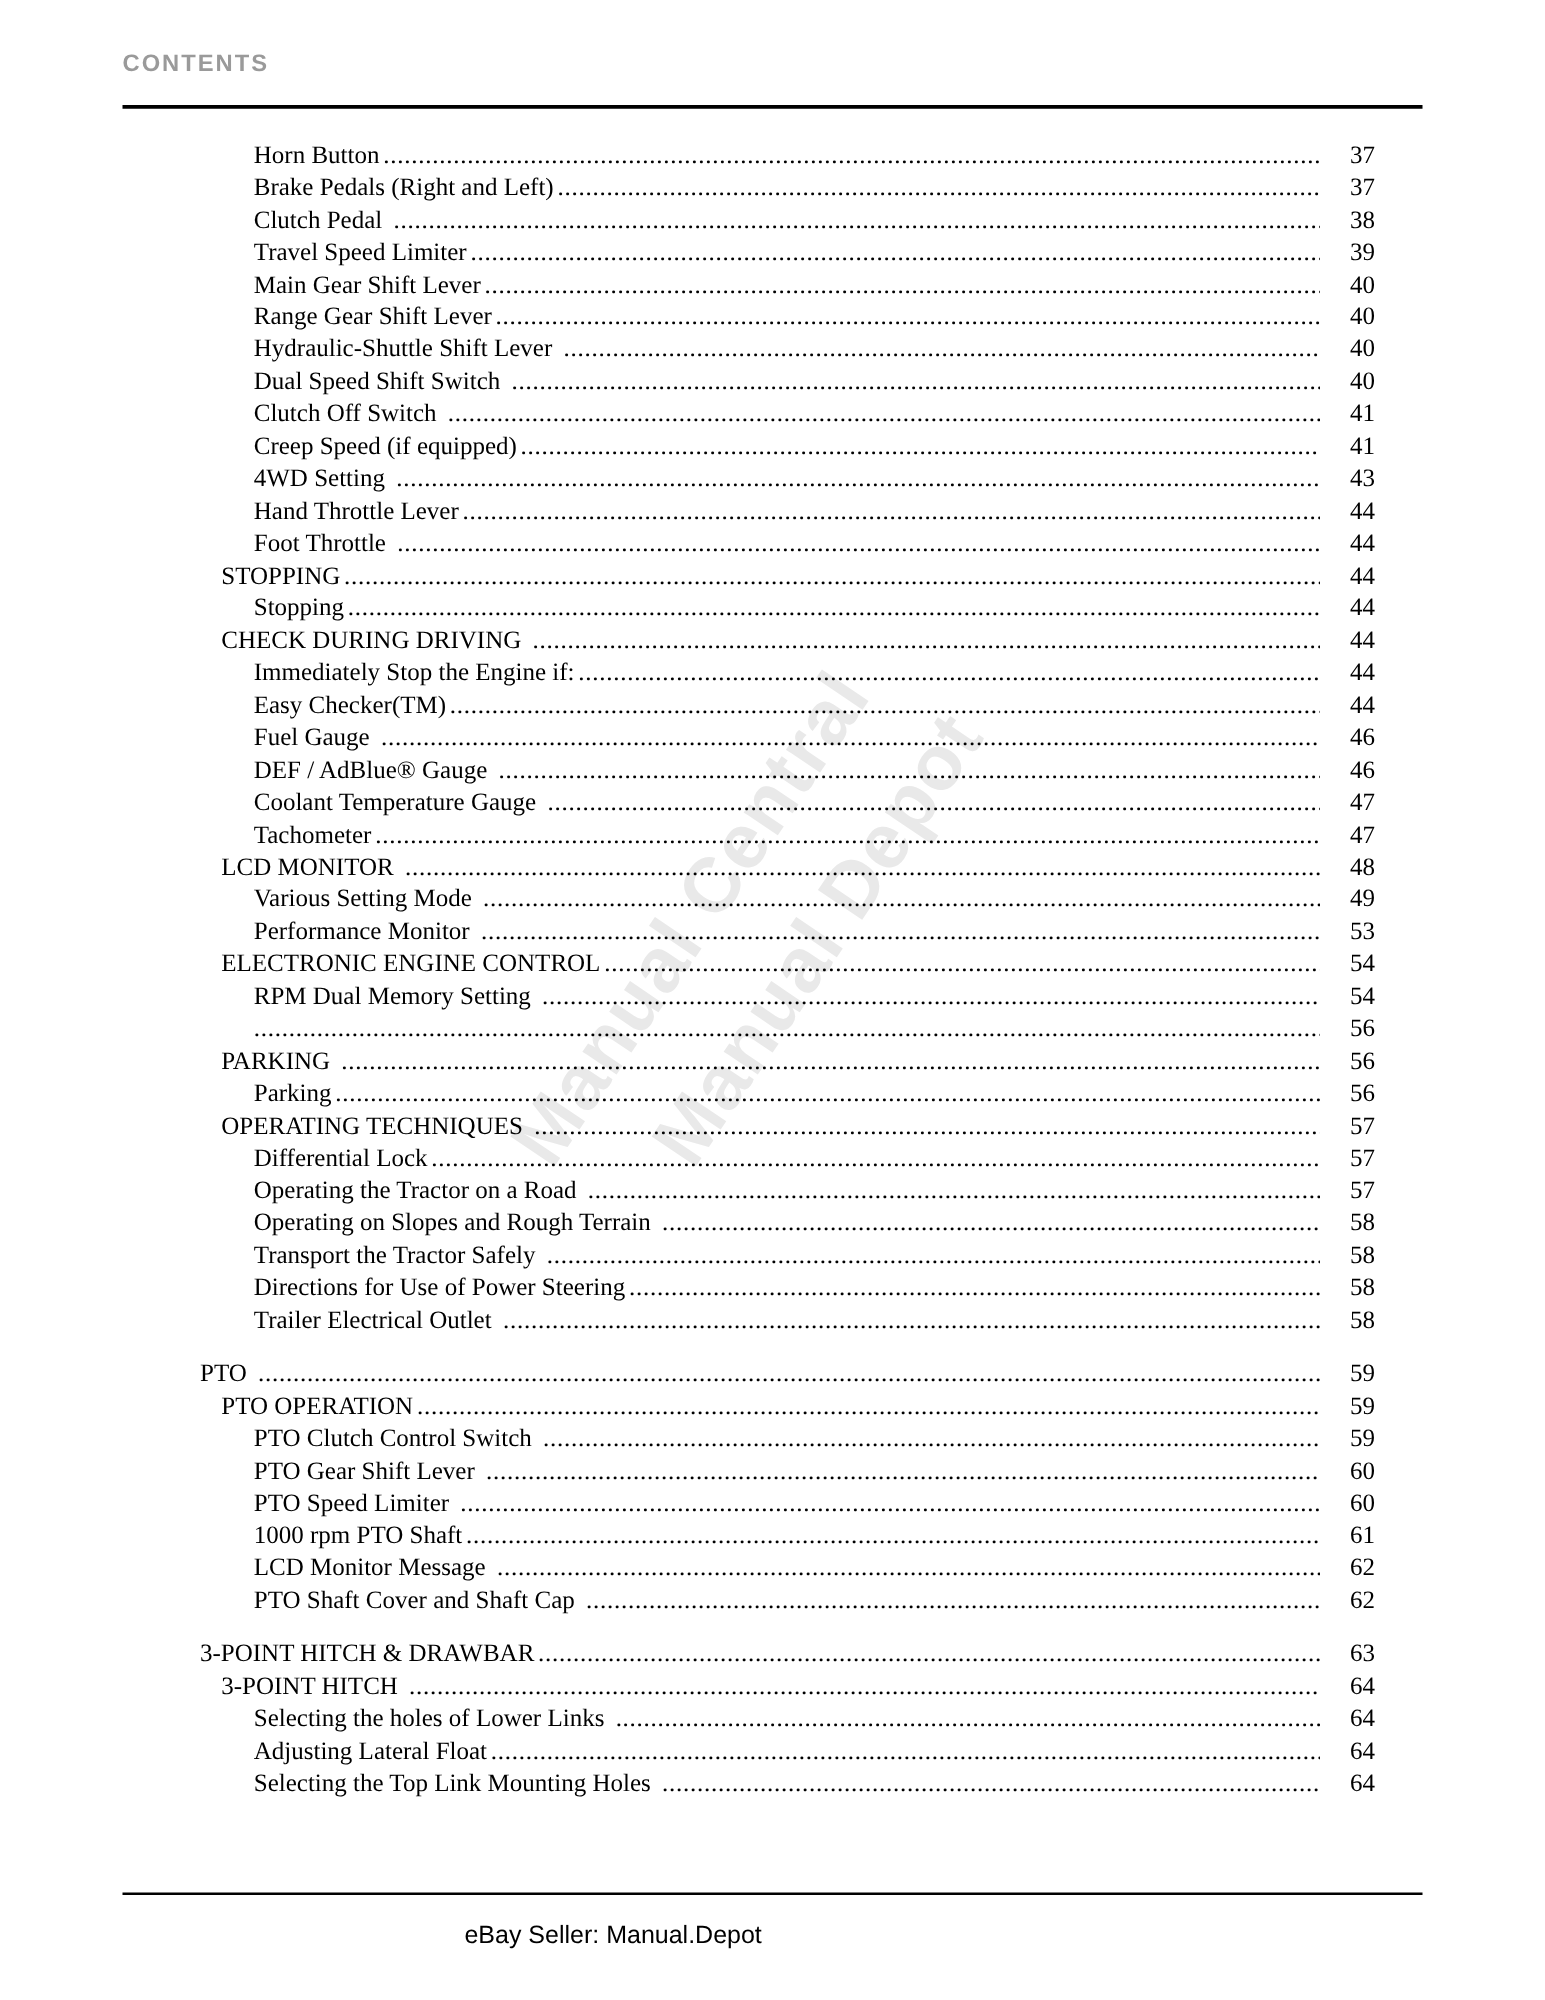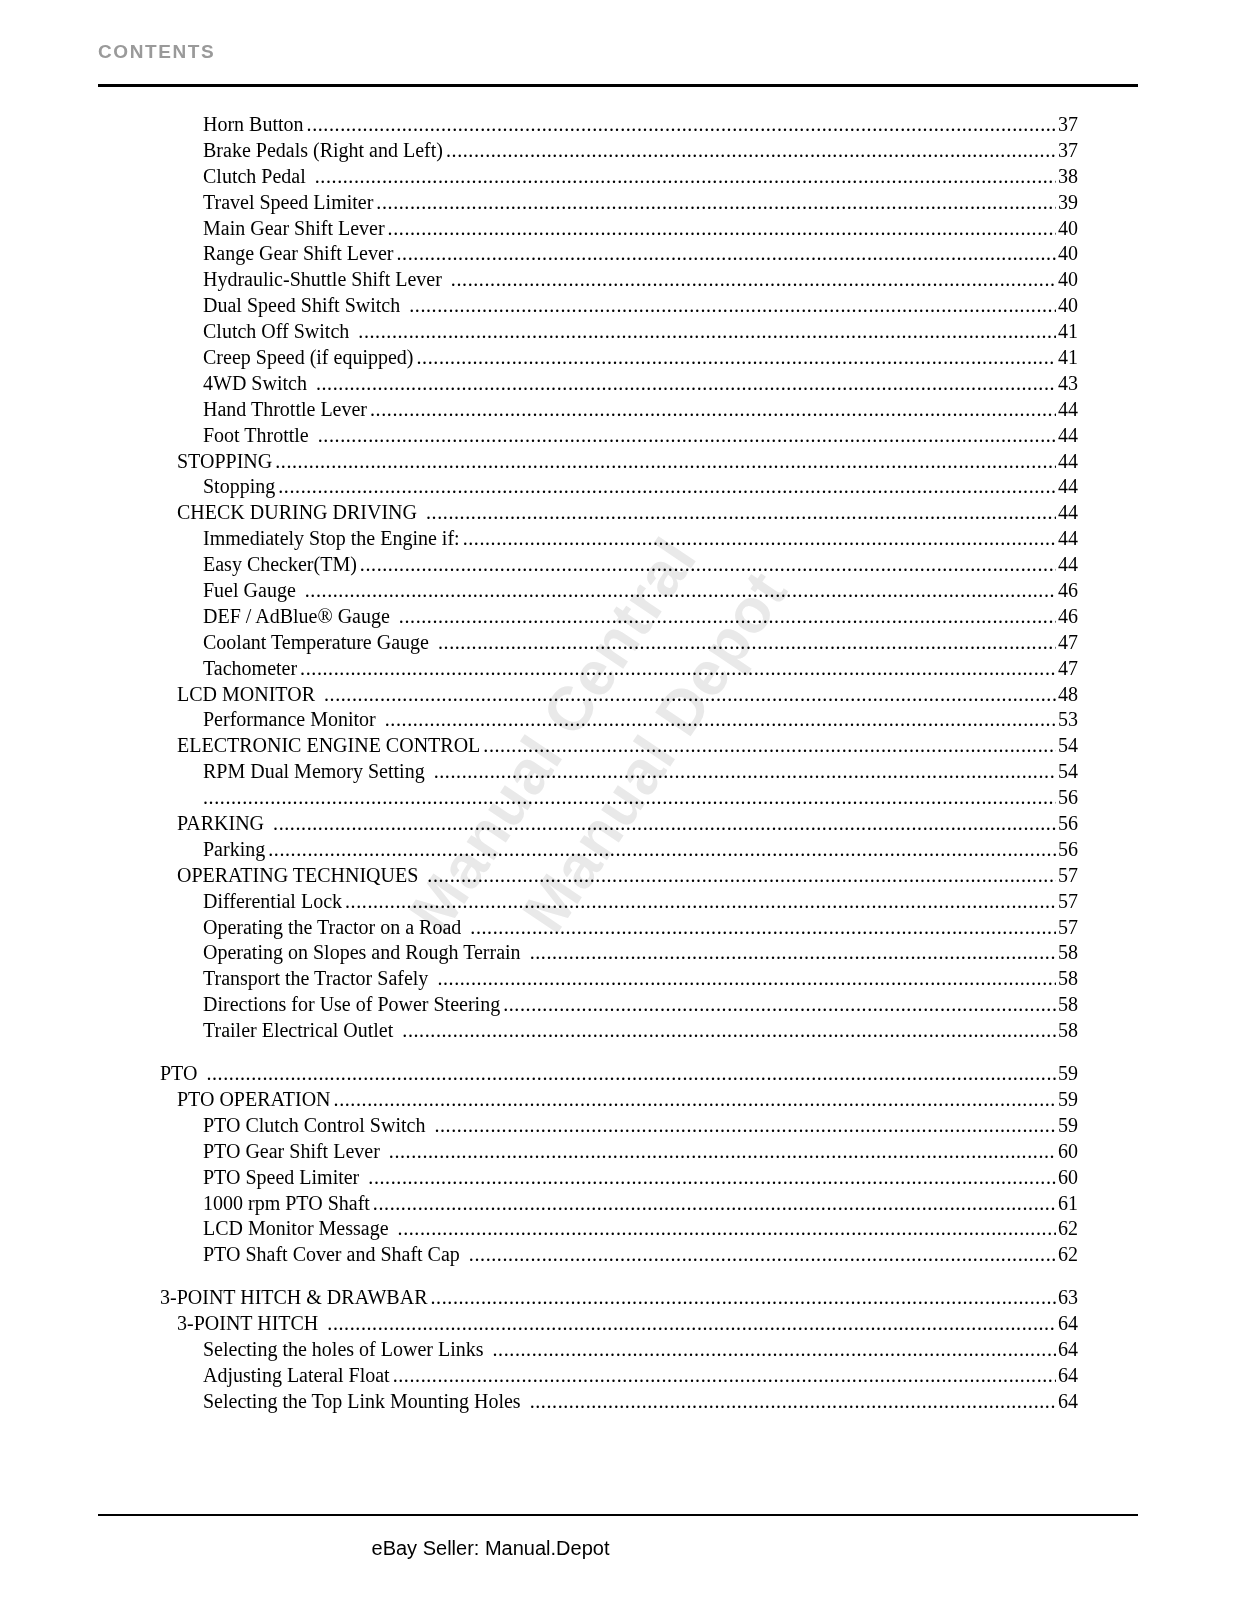--- a/index.html
+++ b/index.html
@@ -111,20 +111,21 @@
     left: 0;
     bottom: 0;
     font-size: 20px;
     line-height: 25.9px;
     letter-spacing: 0.6px;
     color: #000;
   }
   .toc-page {
     flex: 0 0 auto;
     width: 42px;
+    text-align: right;
     padding-left: 2px;
   }
 
   
   .lvl-chapter { padding-left: 160px; }
   .lvl-section { padding-left: 177px; }
   .lvl-entry   { padding-left: 203px; }
 
   .toc-row.lvl-chapter .toc-page,
   .toc-row.lvl-section .toc-page,
@@ -213,21 +214,21 @@
         <span class="toc-label">Clutch Off Switch</span>
         <span class="toc-dots"></span>
         <span class="toc-page">41</span>
       </div>
       <div class="toc-row lvl-entry">
         <span class="toc-label">Creep Speed (if equipped)</span>
         <span class="toc-dots"></span>
         <span class="toc-page">41</span>
       </div>
       <div class="toc-row lvl-entry spaced">
-        <span class="toc-label">4WD Switch</span>
+        <span class="toc-label">4WD Setting</span>
         <span class="toc-dots"></span>
         <span class="toc-page">43</span>
       </div>
       <div class="toc-row lvl-entry">
         <span class="toc-label">Hand Throttle Lever</span>
         <span class="toc-dots"></span>
         <span class="toc-page">44</span>
       </div>
       <div class="toc-row lvl-entry spaced">
         <span class="toc-label">Foot Throttle</span>
@@ -278,20 +279,25 @@
         <span class="toc-label">Tachometer</span>
         <span class="toc-dots"></span>
         <span class="toc-page">47</span>
       </div>
       <div class="toc-row lvl-section spaced">
         <span class="toc-label">LCD MONITOR</span>
         <span class="toc-dots"></span>
         <span class="toc-page">48</span>
       </div>
       <div class="toc-row lvl-entry spaced">
+        <span class="toc-label">Various Setting Mode</span>
+        <span class="toc-dots"></span>
+        <span class="toc-page">49</span>
+      </div>
+      <div class="toc-row lvl-entry spaced">
         <span class="toc-label">Performance Monitor</span>
         <span class="toc-dots"></span>
         <span class="toc-page">53</span>
       </div>
       <div class="toc-row lvl-section">
         <span class="toc-label">ELECTRONIC ENGINE CONTROL</span>
         <span class="toc-dots"></span>
         <span class="toc-page">54</span>
       </div>
       <div class="toc-row lvl-entry spaced">

